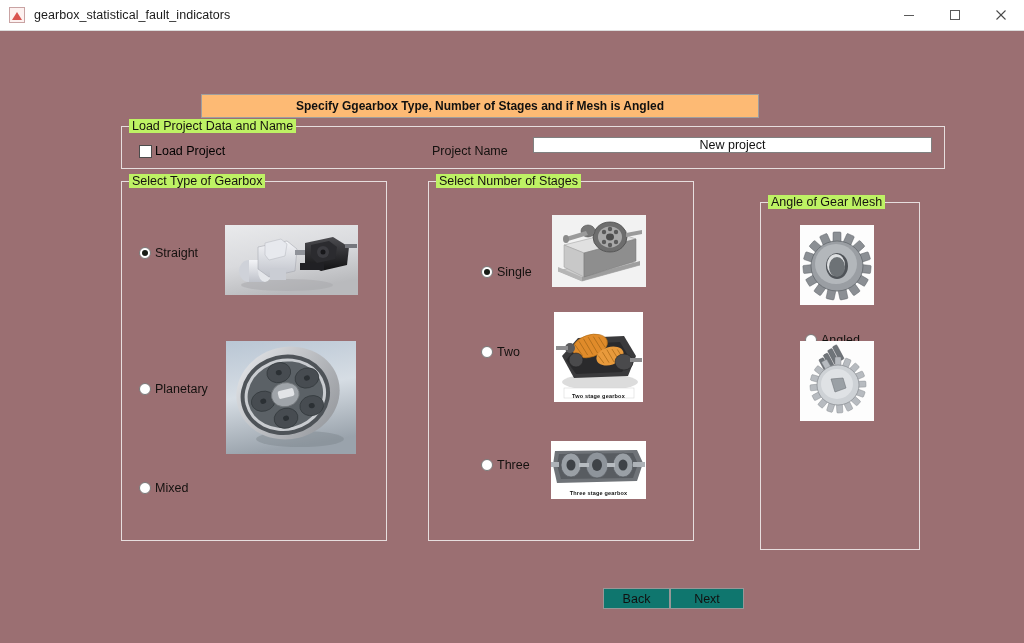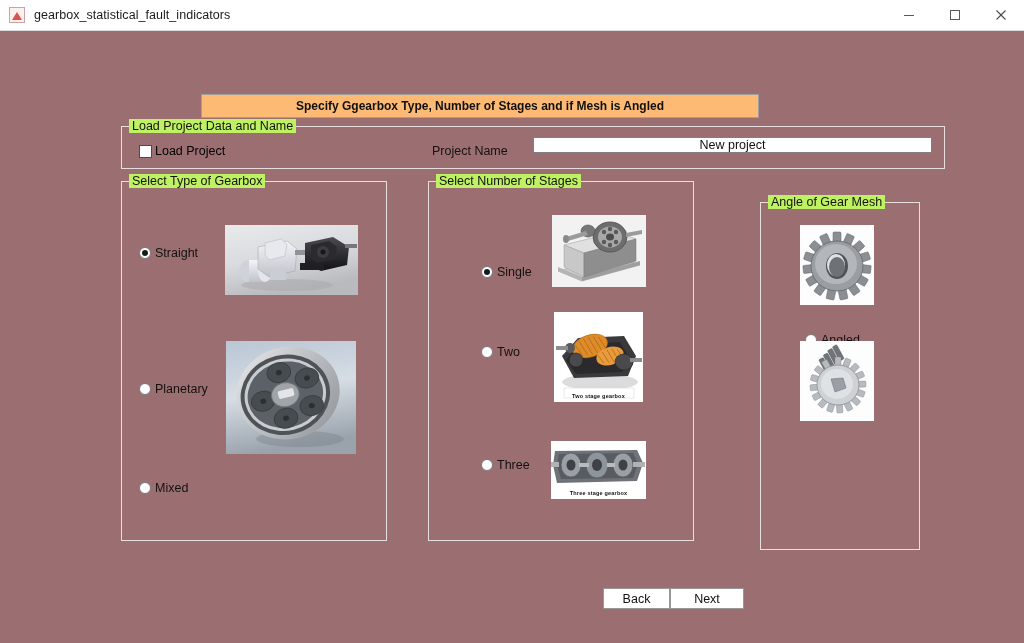--- a/index.html
+++ b/index.html
@@ -214,21 +214,21 @@
     font-size: 11.5px;
     color: #181512;
     line-height: 14px;
     white-space: pre-line;
   }
 
   
   .btn {
     position: absolute;
     height: 21px;
-    background: #ffffff;
+    background: #0f766e;
     border: 1px solid #979797;
     box-sizing: border-box;
     display: flex;
     align-items: center;
     justify-content: center;
     font-size: 12.5px;
     color: #111111;
   }
   #btn-back { left: 603px; top: 588px; width: 67px; }
   #btn-next { left: 670px; top: 588px; width: 74px; }

